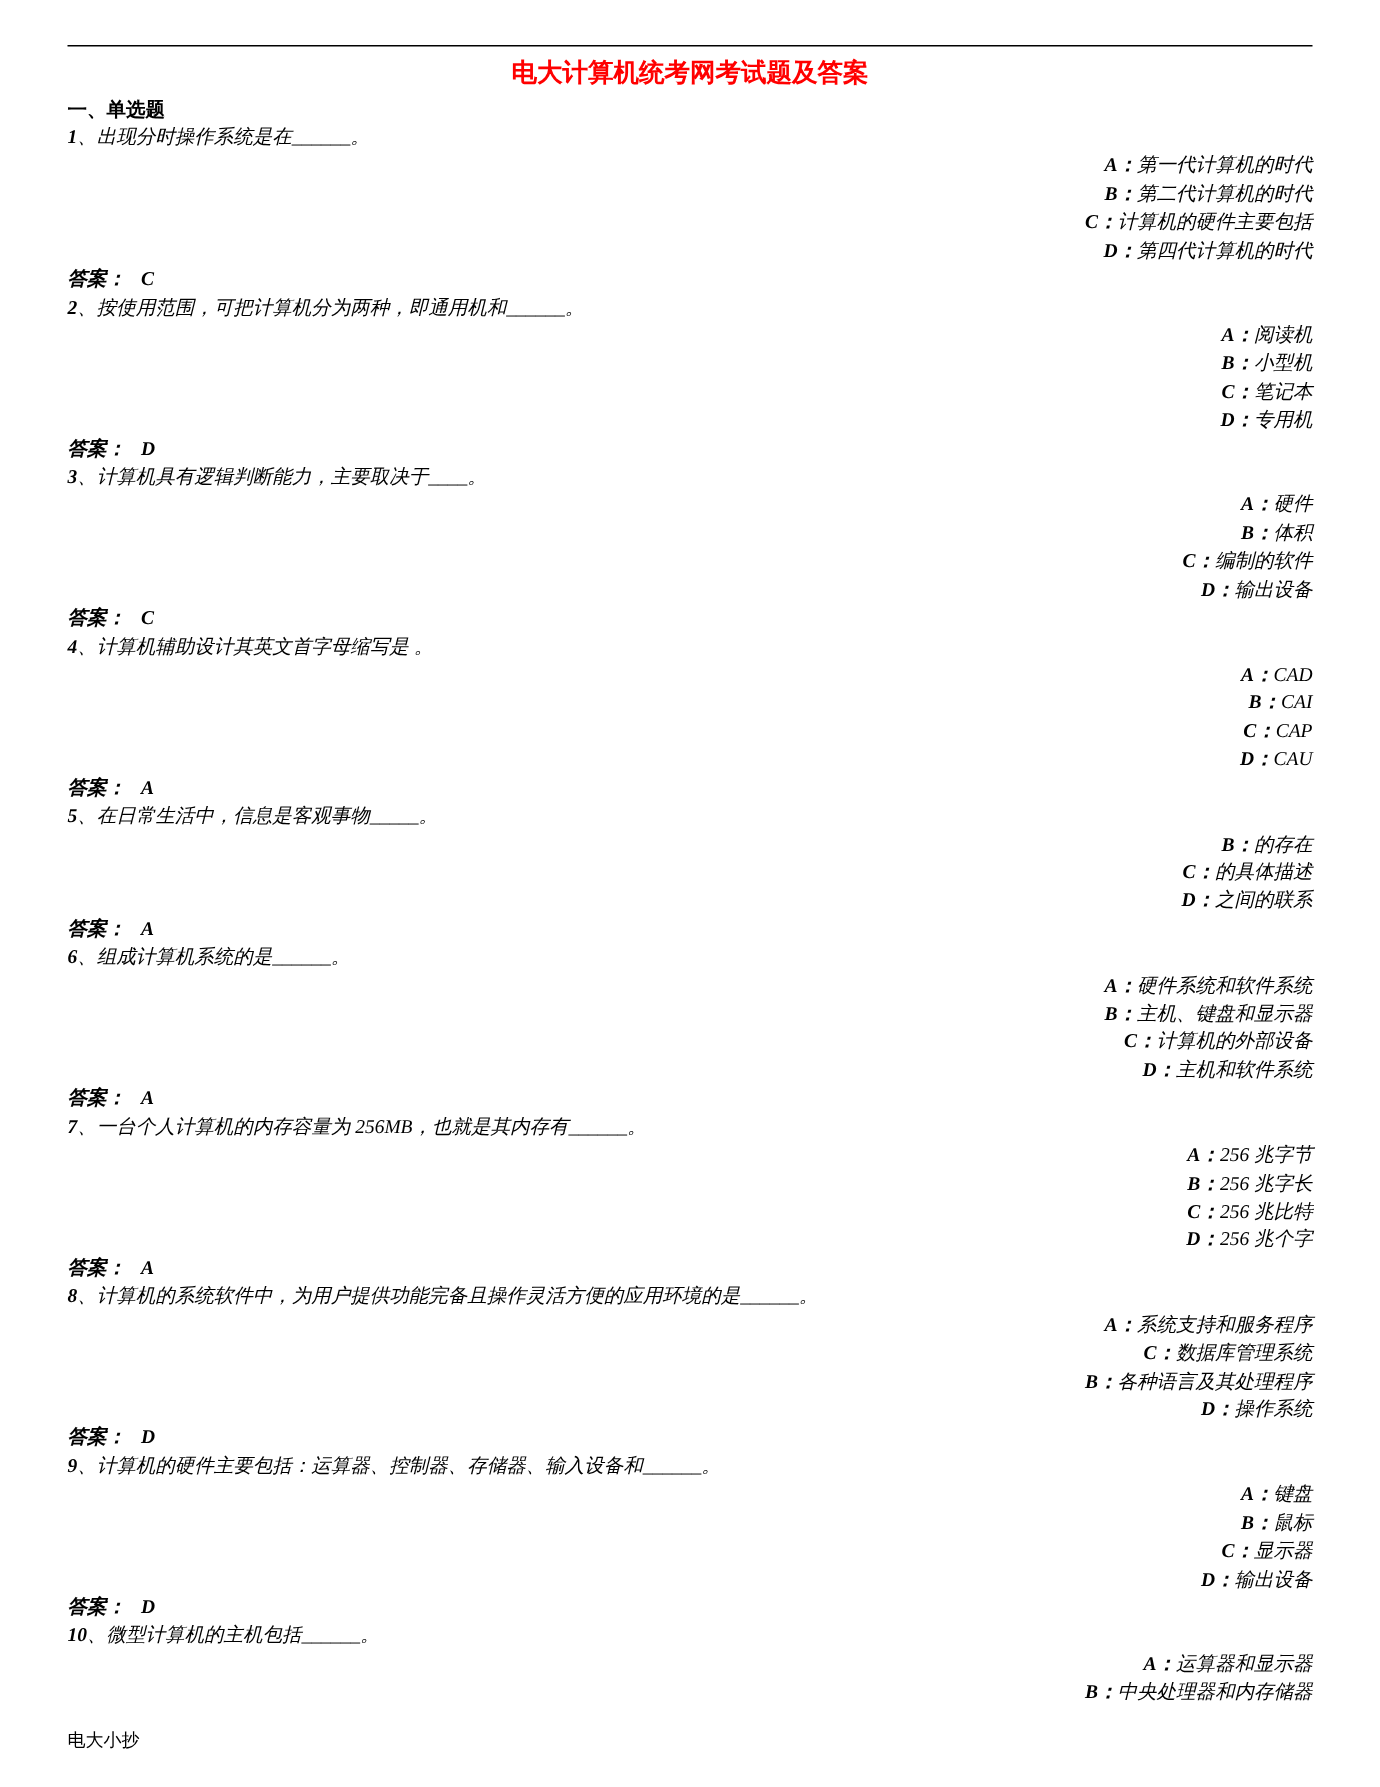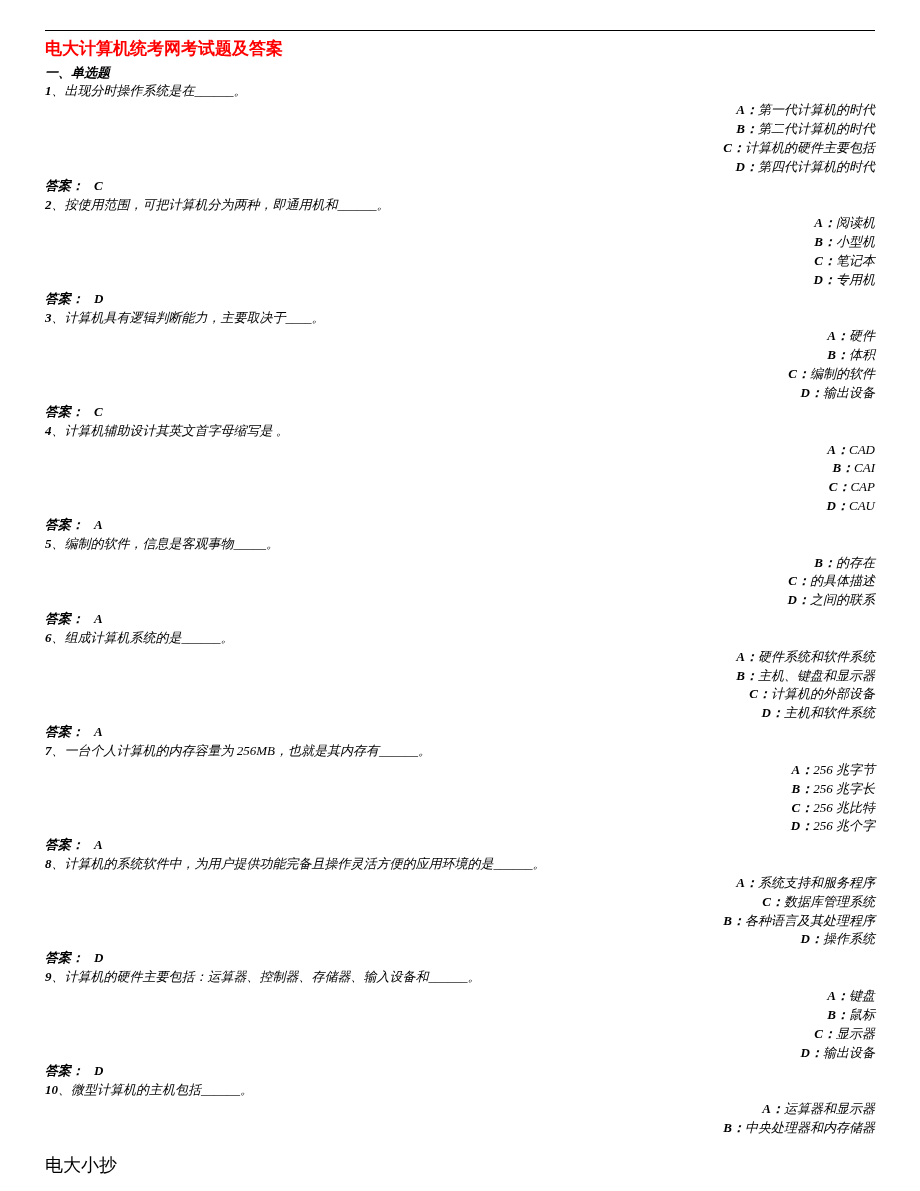--- a/index.html
+++ b/index.html
@@ -11,30 +11,29 @@
       width: 830px;
       color: #000;
       background: #fff;
     }
     .hr-top {
       border: none;
       border-top: 1px solid #000;
       margin: 0 0 6px 0;
     }
     .title {
-      text-align: left;
+      text-align: center;
       color: #ff0000;
       font-weight: bold;
       font-size: 17px;
       font-family: "SimHei", "黑体", sans-serif;
       margin-bottom: 2px;
     }
     .section-header {
       font-weight: bold;
-      font-style: italic;
     }
     .question-block {
       margin: 0;
       font-style: italic;
     }
     .question-text {
     }
     .q-num {
       font-weight: bold;
     }
@@ -51,21 +50,21 @@
       font-weight: bold;
     }
     .answer-label {
     }
     .answer-value {
       display: inline-block;
       padding-left: 10px;
     }
     .footer {
       margin-top: 14px;
-      font-size: 18px;
+      font-size: 12px;
     }
   </style>
 </head>
 <body>
 
 <hr class="hr-top">
 
 <div class="title">电大计算机统考网考试题及答案</div>
 
 <div class="section-header">一、单选题</div>
@@ -105,21 +104,21 @@
       <div class="question-text"><span class="q-num">4</span><span>、计算机辅助设计其英文首字母缩写是       。</span></div>
       <div class="options">
         <div class="option-line"><span class="option-label">A：</span><span>CAD</span></div>
         <div class="option-line"><span class="option-label">B：</span><span>CAI</span></div>
         <div class="option-line"><span class="option-label">C：</span><span>CAP</span></div>
         <div class="option-line"><span class="option-label">D：</span><span>CAU</span></div>
       </div>
       <div class="answer-line"><span class="answer-label">答案：</span><span class="answer-value">A</span></div>
     </div>
     <div class="question-block">
-      <div class="question-text"><span class="q-num">5</span><span>、编制的软件，信息是客观事物_____。</span></div>
+      <div class="question-text"><span class="q-num">5</span><span>、在日常生活中，信息是客观事物_____。</span></div>
       <div class="options">
         <div class="option-line"><span class="option-label">B：</span><span>的存在</span></div>
         <div class="option-line"><span class="option-label">C：</span><span>的具体描述</span></div>
         <div class="option-line"><span class="option-label">D：</span><span>之间的联系</span></div>
       </div>
       <div class="answer-line"><span class="answer-label">答案：</span><span class="answer-value">A</span></div>
     </div>
     <div class="question-block">
       <div class="question-text"><span class="q-num">6</span><span>、组成计算机系统的是______。</span></div>
       <div class="options">

